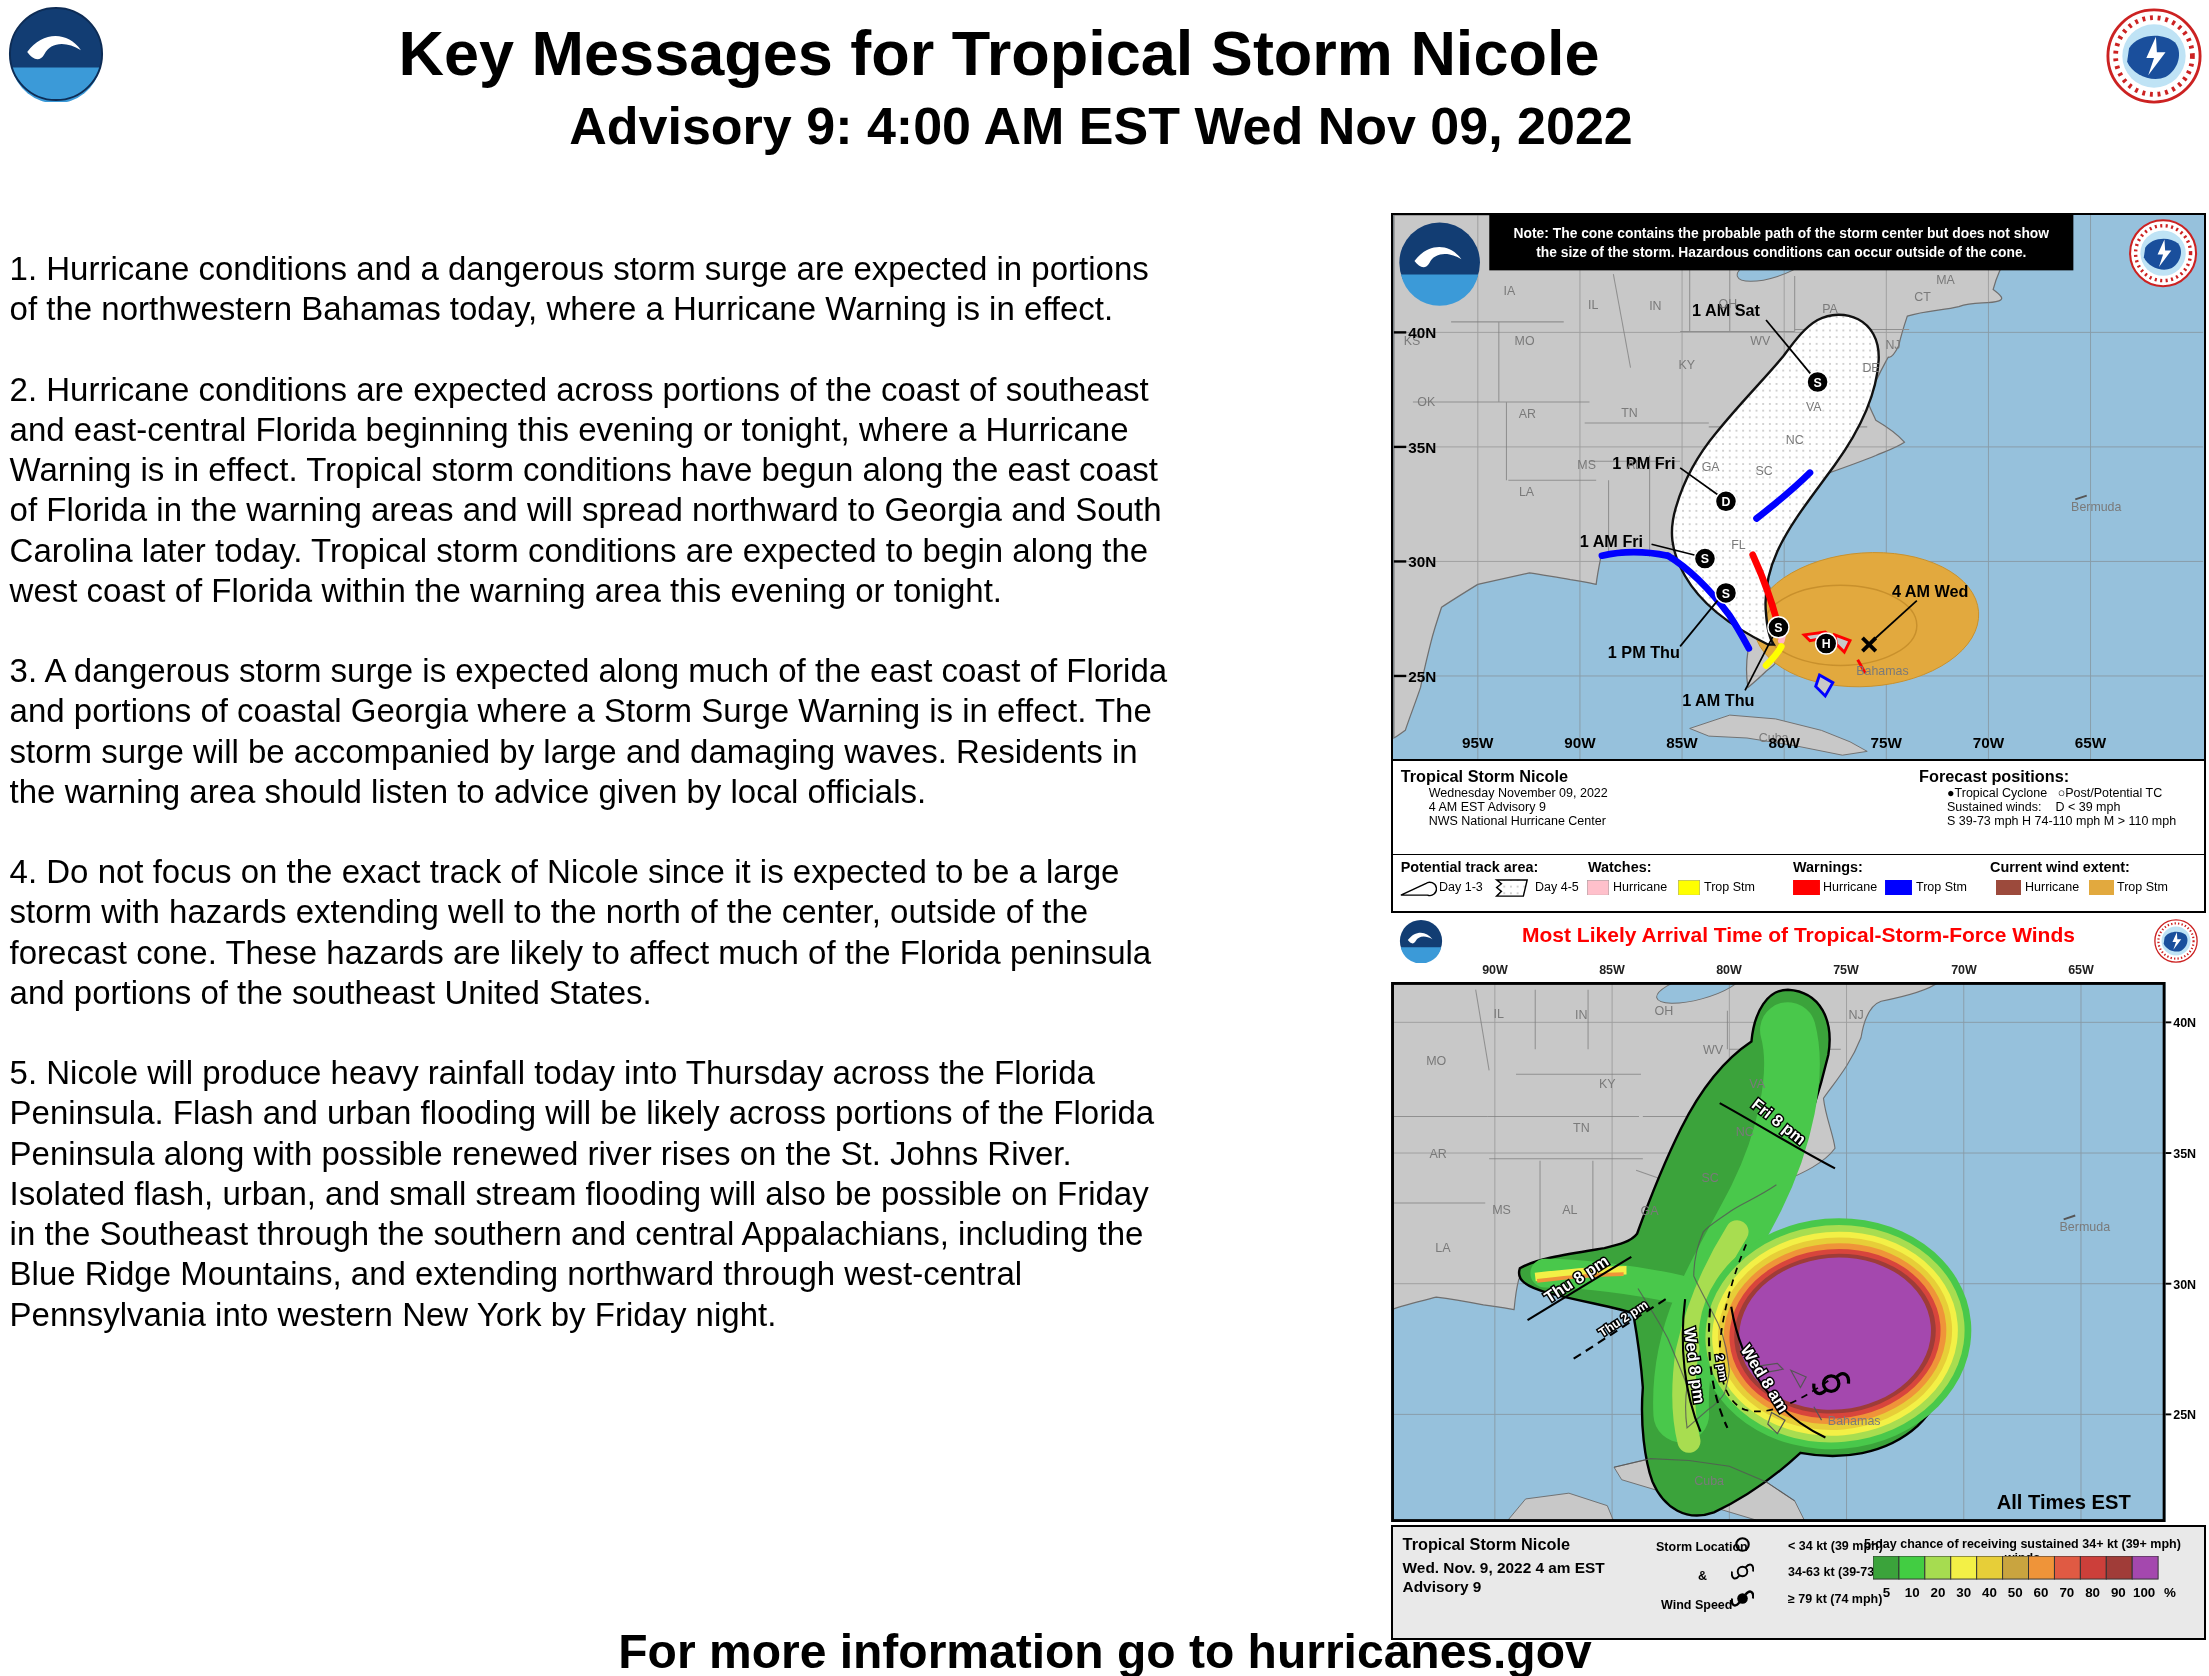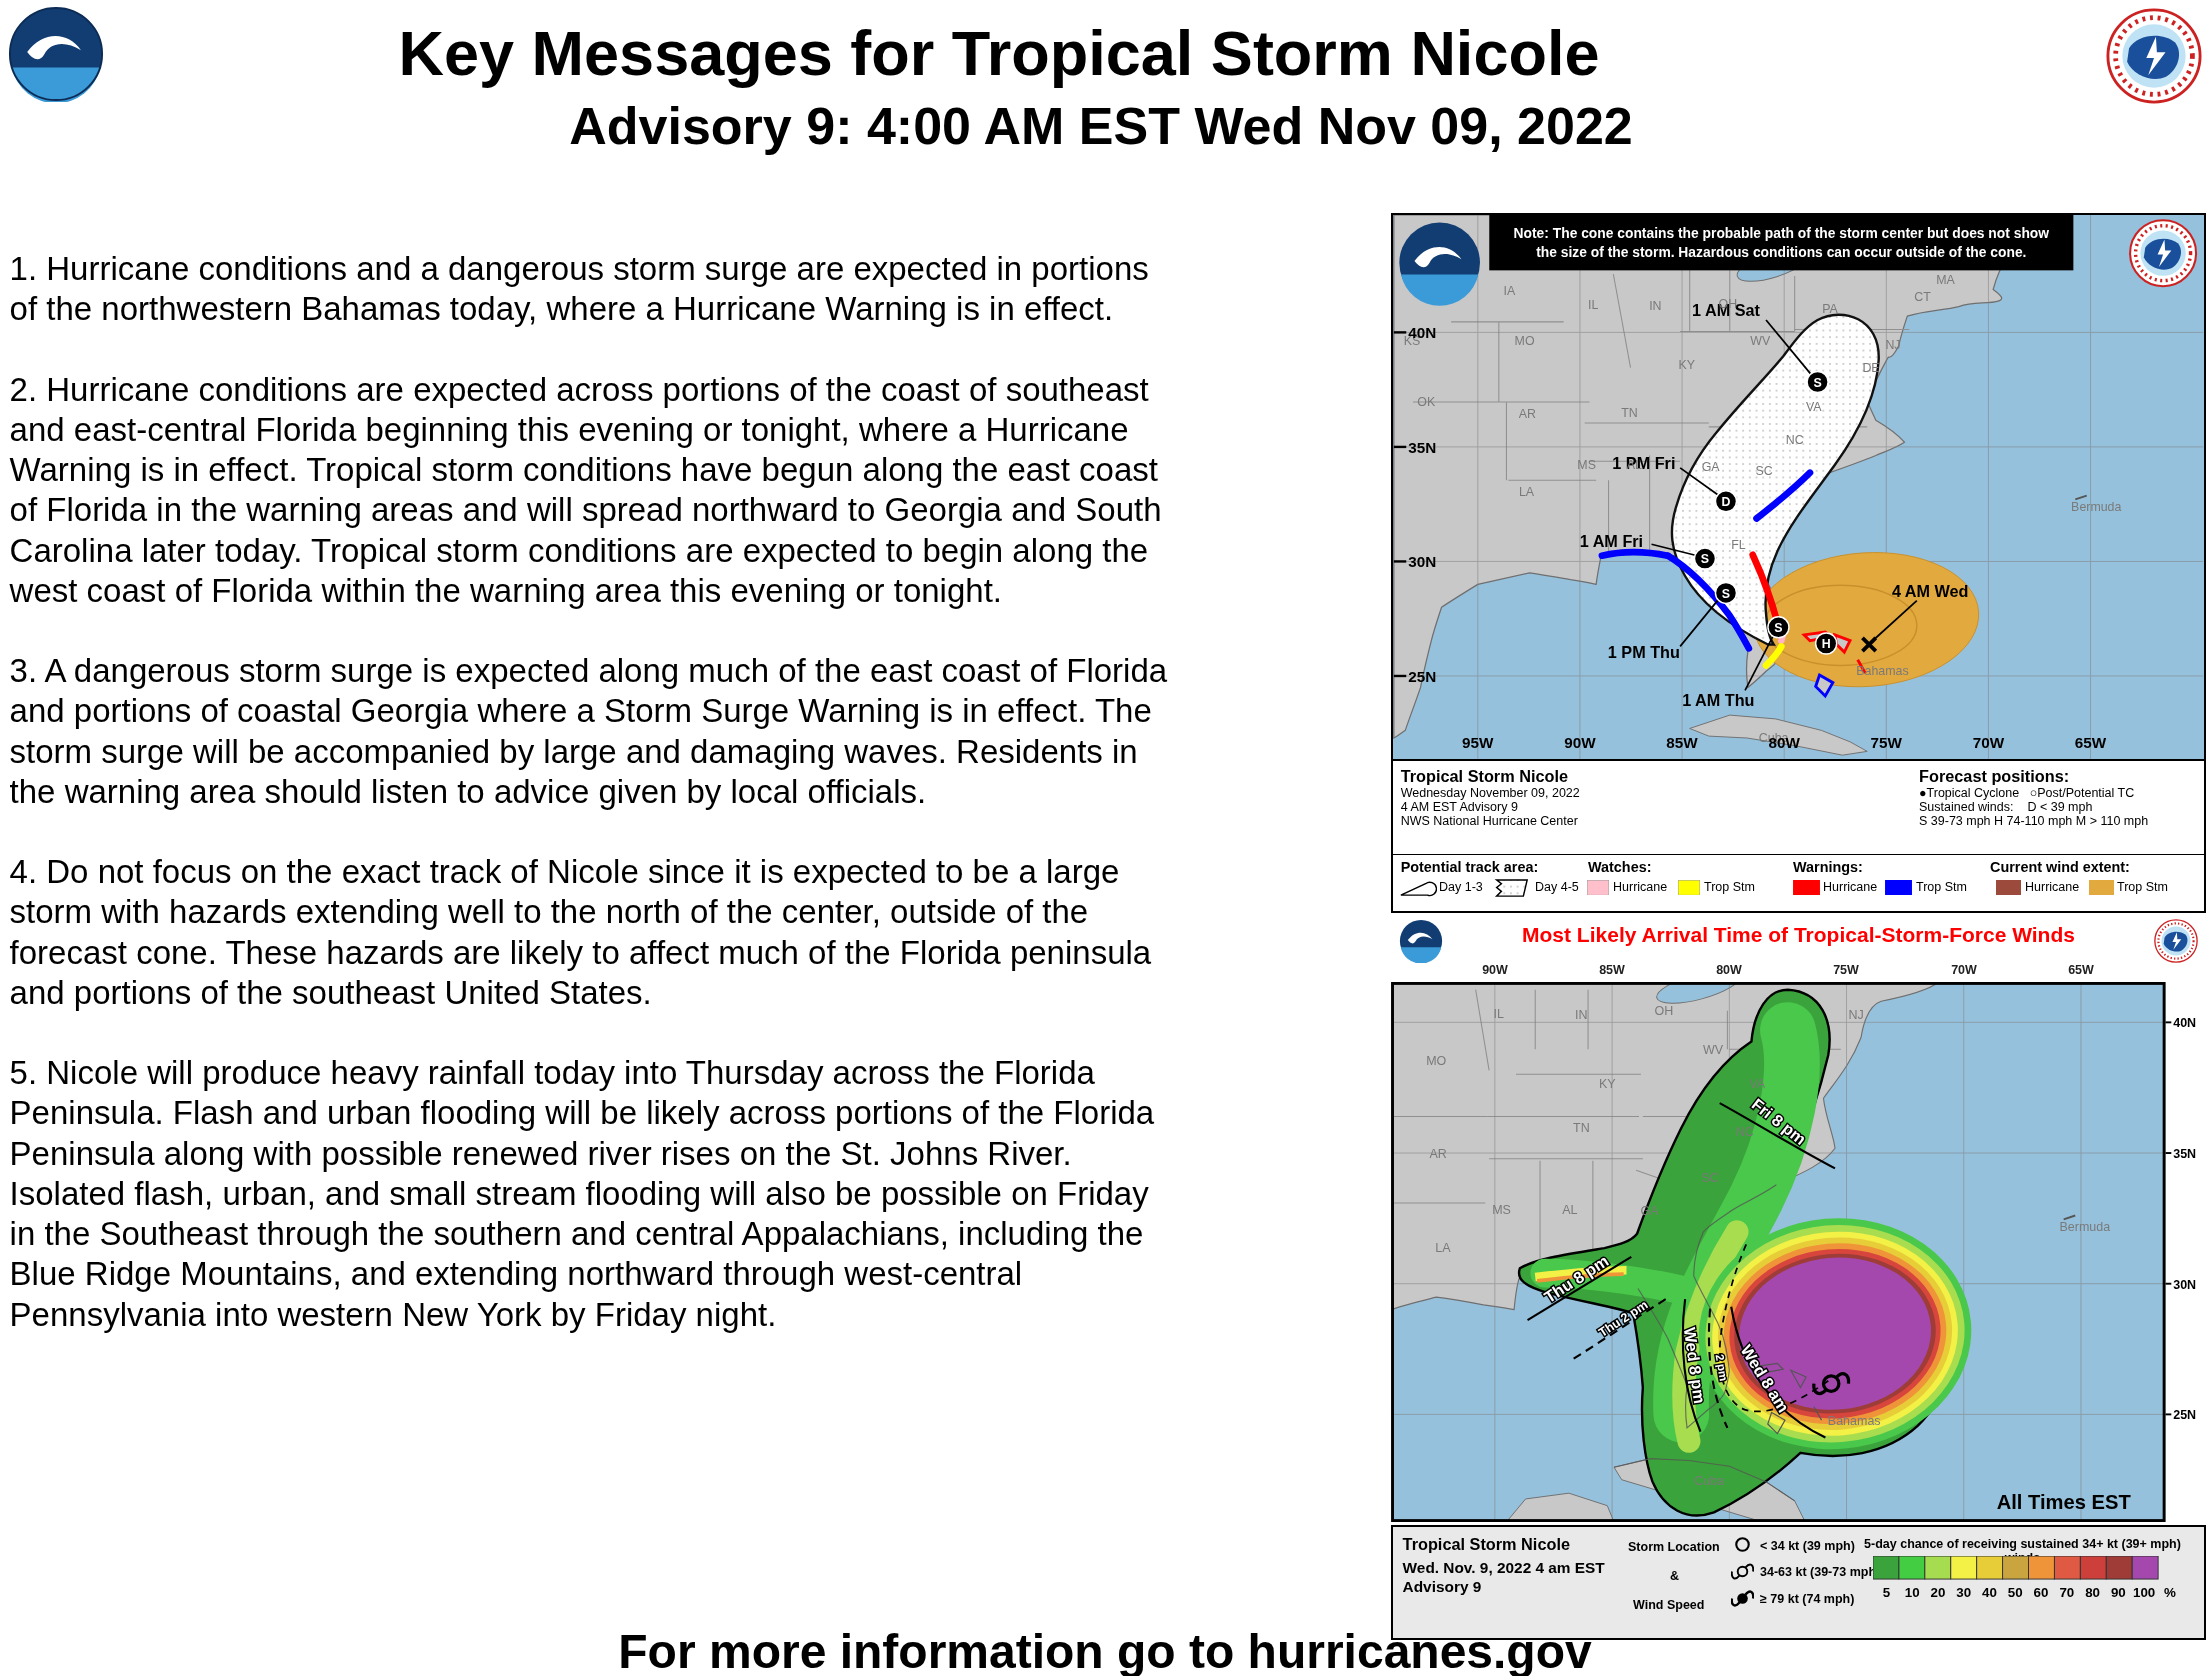--- a/index.html
+++ b/index.html
@@ -21,21 +21,21 @@
   #cone-legend{position:absolute;left:0;top:548px;width:815px;height:152px;border:2.9px solid #000;border-top:none;box-sizing:border-box;background:#fff;font-size:13px;}
   #cone-legend .col-title{font-weight:bold;font-size:16.3px;}
   #cone-legend .row2{position:absolute;left:0;top:93px;width:100%;height:56px;border-top:1.9px solid #000;}
   .lg-head{position:absolute;top:3.8px;font-weight:bold;font-size:14.4px;}
   .lg-item{position:absolute;top:25px;font-size:12.5px;}
   .swatch{display:inline-block;vertical-align:middle;}
   
   #arr-title{position:absolute;left:58px;top:5.8px;width:699px;text-align:center;color:#f00;font-weight:bold;font-size:21px;}
   #arr-legend{position:absolute;left:0;top:608px;width:815px;height:115px;background:#e9e9e9;border:2.9px solid #000;box-sizing:border-box;}
   .arr-lon{position:absolute;top:46px;font-size:12.5px;font-weight:bold;color:#222;transform:translateX(-50%);}
-  .small{font-size:12.5px;}
+  .small{font-size:12.5px;margin-left:28px;}
   .b{font-weight:bold;}
 </style>
 </head>
 <body>
 
 <div id="page">
 
   <svg class="abs" style="left:7.7px;top:5.8px" width="96" height="96" viewBox="-50 -50 100 100">
     <circle r="48" fill="#123d73"></circle>
     <path d="M -46 14 A 47 47 0 0 0 46 14 Z" fill="#3b9ad8"></path>

